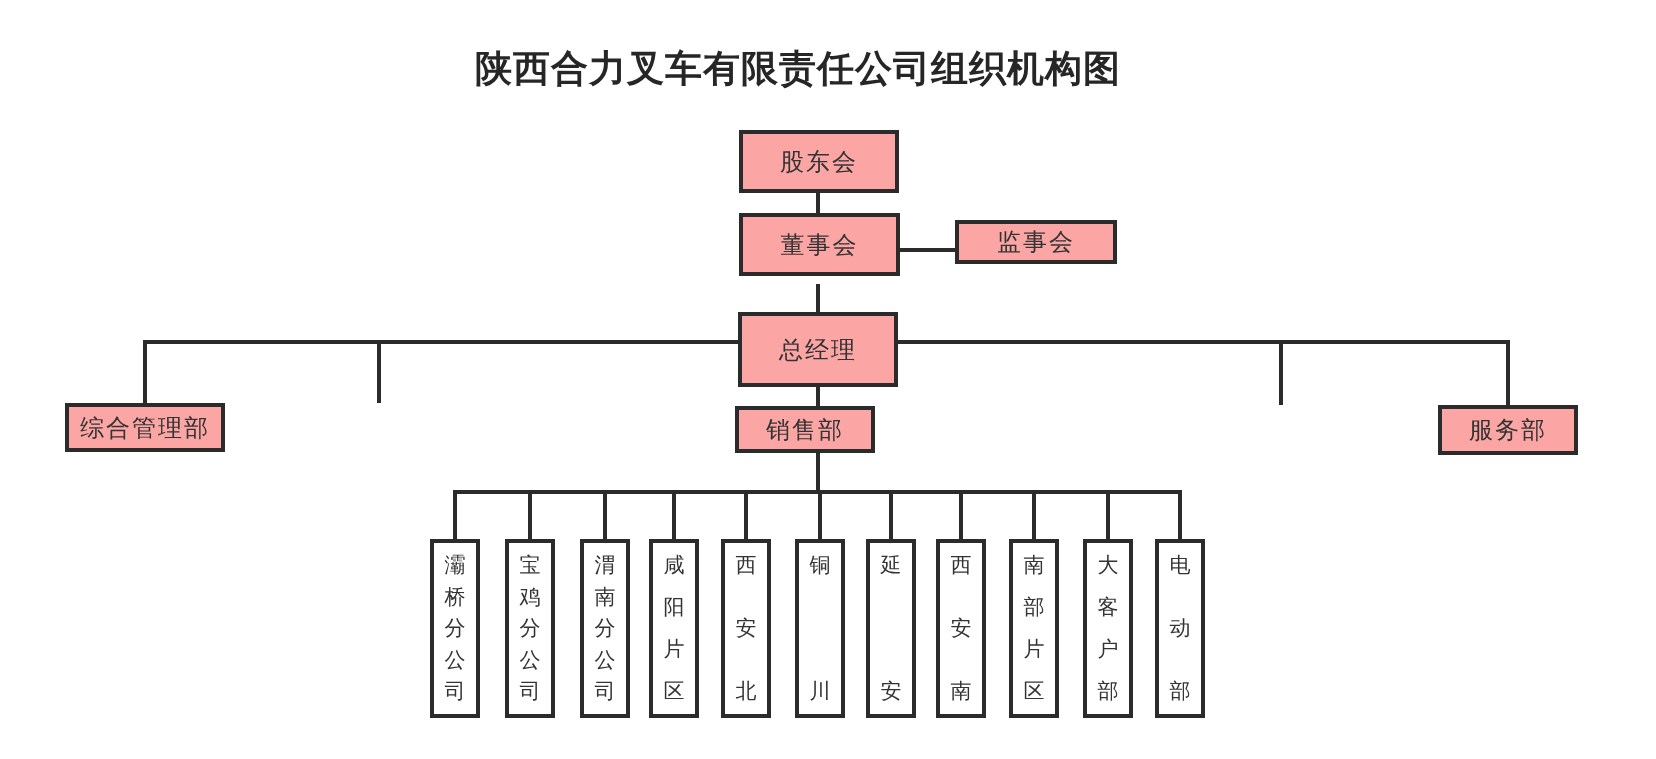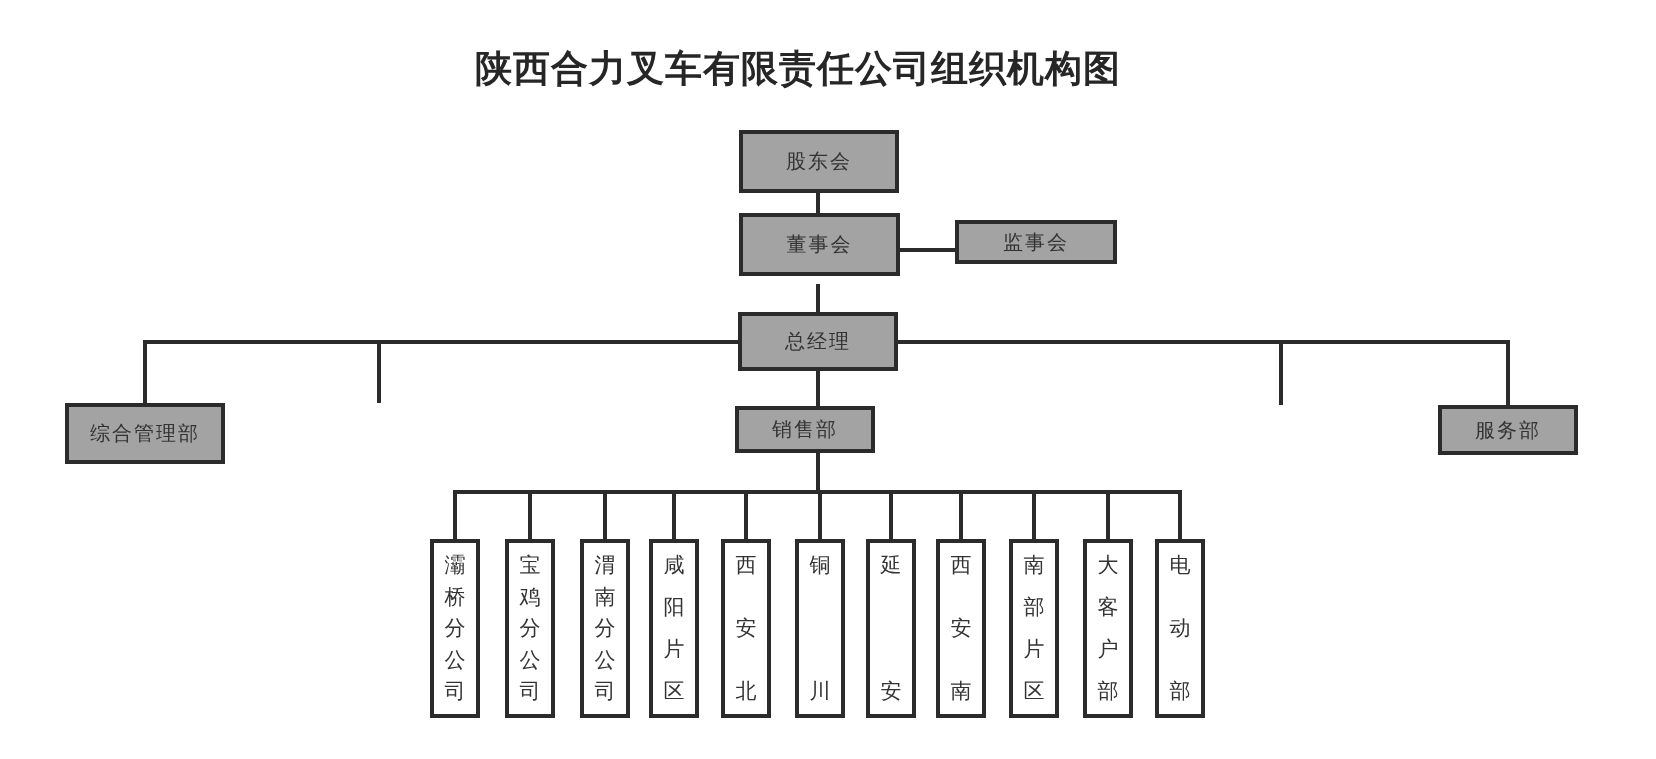--- a/index.html
+++ b/index.html
@@ -20,25 +20,25 @@
     font-family: "Liberation Sans", "DejaVu Sans", sans-serif;
     font-weight: bold;
     font-size: 37px;
     color: #262626;
     letter-spacing: 1px;
   }
   .node {
     position: absolute;
     box-sizing: border-box;
     border: 4px solid #2b2b2b;
-    background: #a3a3a3;
+    background: #fca5a5;
     display: flex;
     align-items: center;
     justify-content: center;
-    font-size: 20px;
+    font-size: 24px;
     color: #333333;
     letter-spacing: 2px;
     z-index: 2;
   }
   .vnode {
     position: absolute;
     box-sizing: border-box;
     top: 539px;
     width: 50px;
     height: 179px;
@@ -71,25 +71,25 @@
     <span>股东会</span>
   </div>
 
   <div class="node" style="left:739px; top:213px; width:161px; height:63px">
     <span>董事会</span>
   </div>
   <div class="node" style="left:955px; top:220px; width:162px; height:44px">
     <span>监事会</span>
   </div>
 
-  <div class="node" style="left:738px; top:312px; width:160px; height:59px">
+  <div class="node" style="left:738px; top:312px; width:160px; height:75px">
     <span>总经理</span>
   </div>
 
-  <div class="node" style="left:65px; top:403px; width:160px; height:61px">
+  <div class="node" style="left:65px; top:403px; width:160px; height:49px">
     <span>综合管理部</span>
   </div>
   <div class="node" style="left:735px; top:406px; width:140px; height:47px">
     <span>销售部</span>
   </div>
   <div class="node" style="left:1438px; top:405px; width:140px; height:50px">
     <span>服务部</span>
   </div>
 
   <div class="vnode" style="left:430px">

